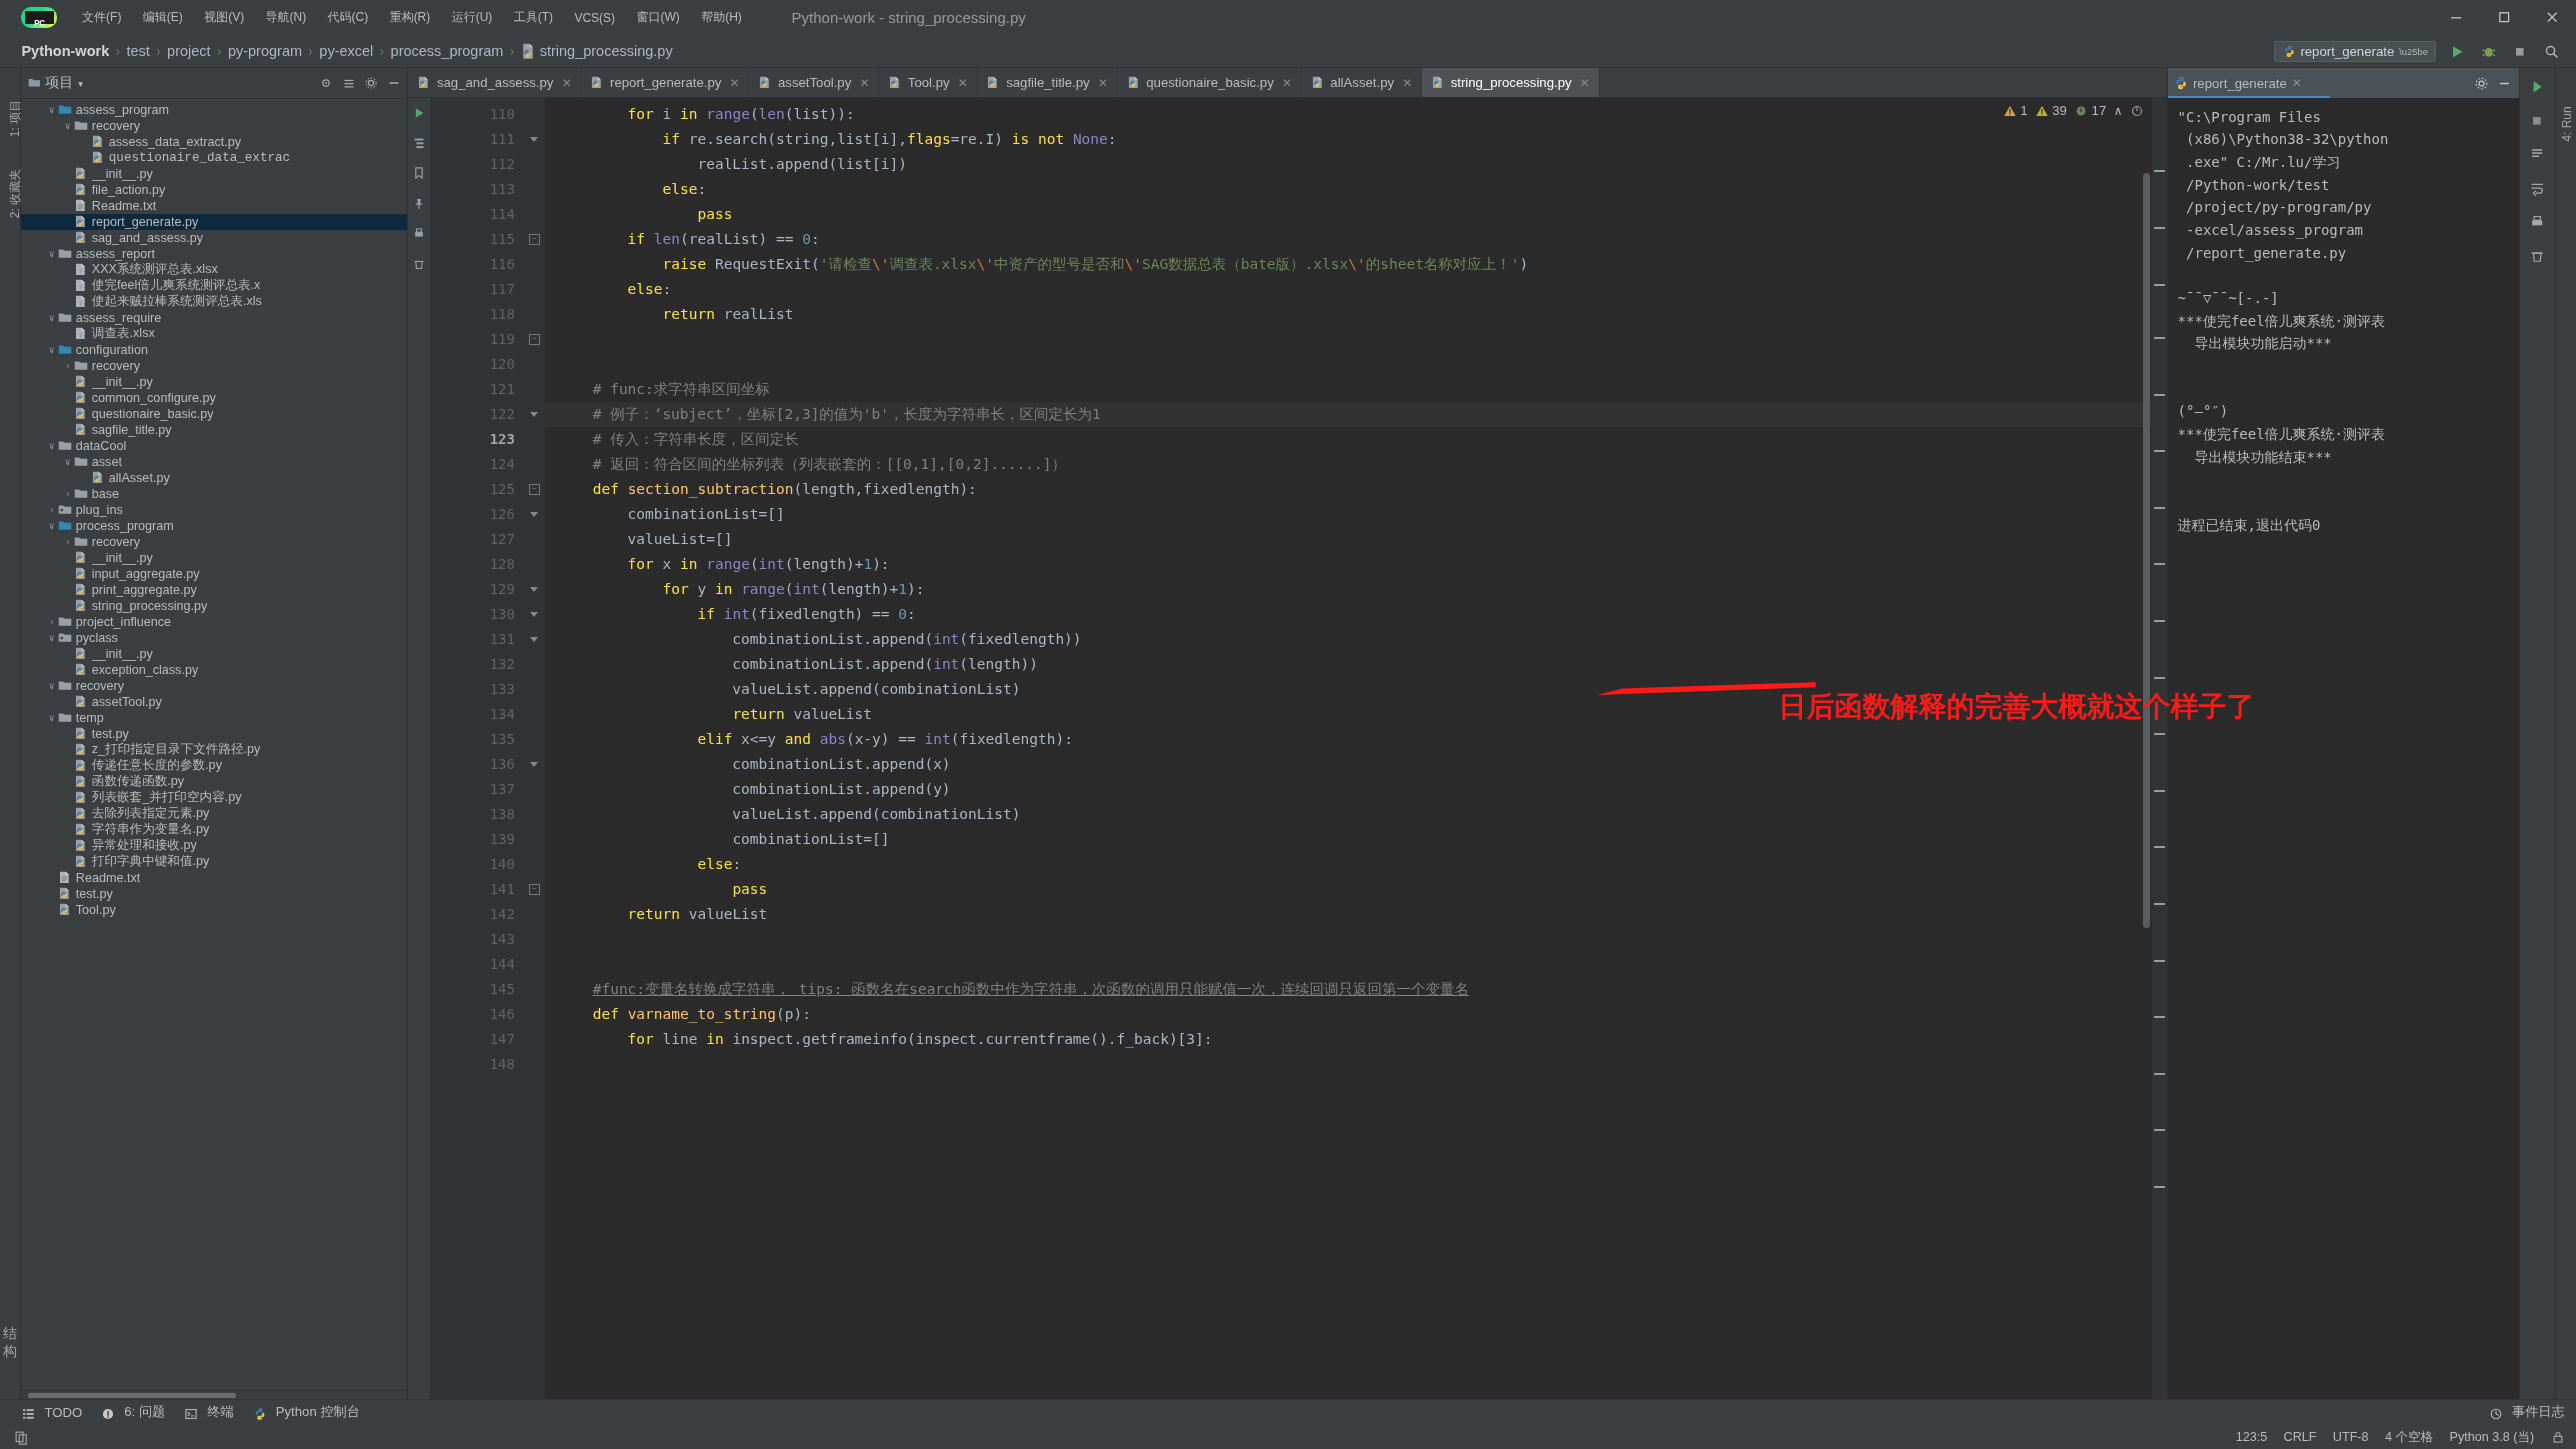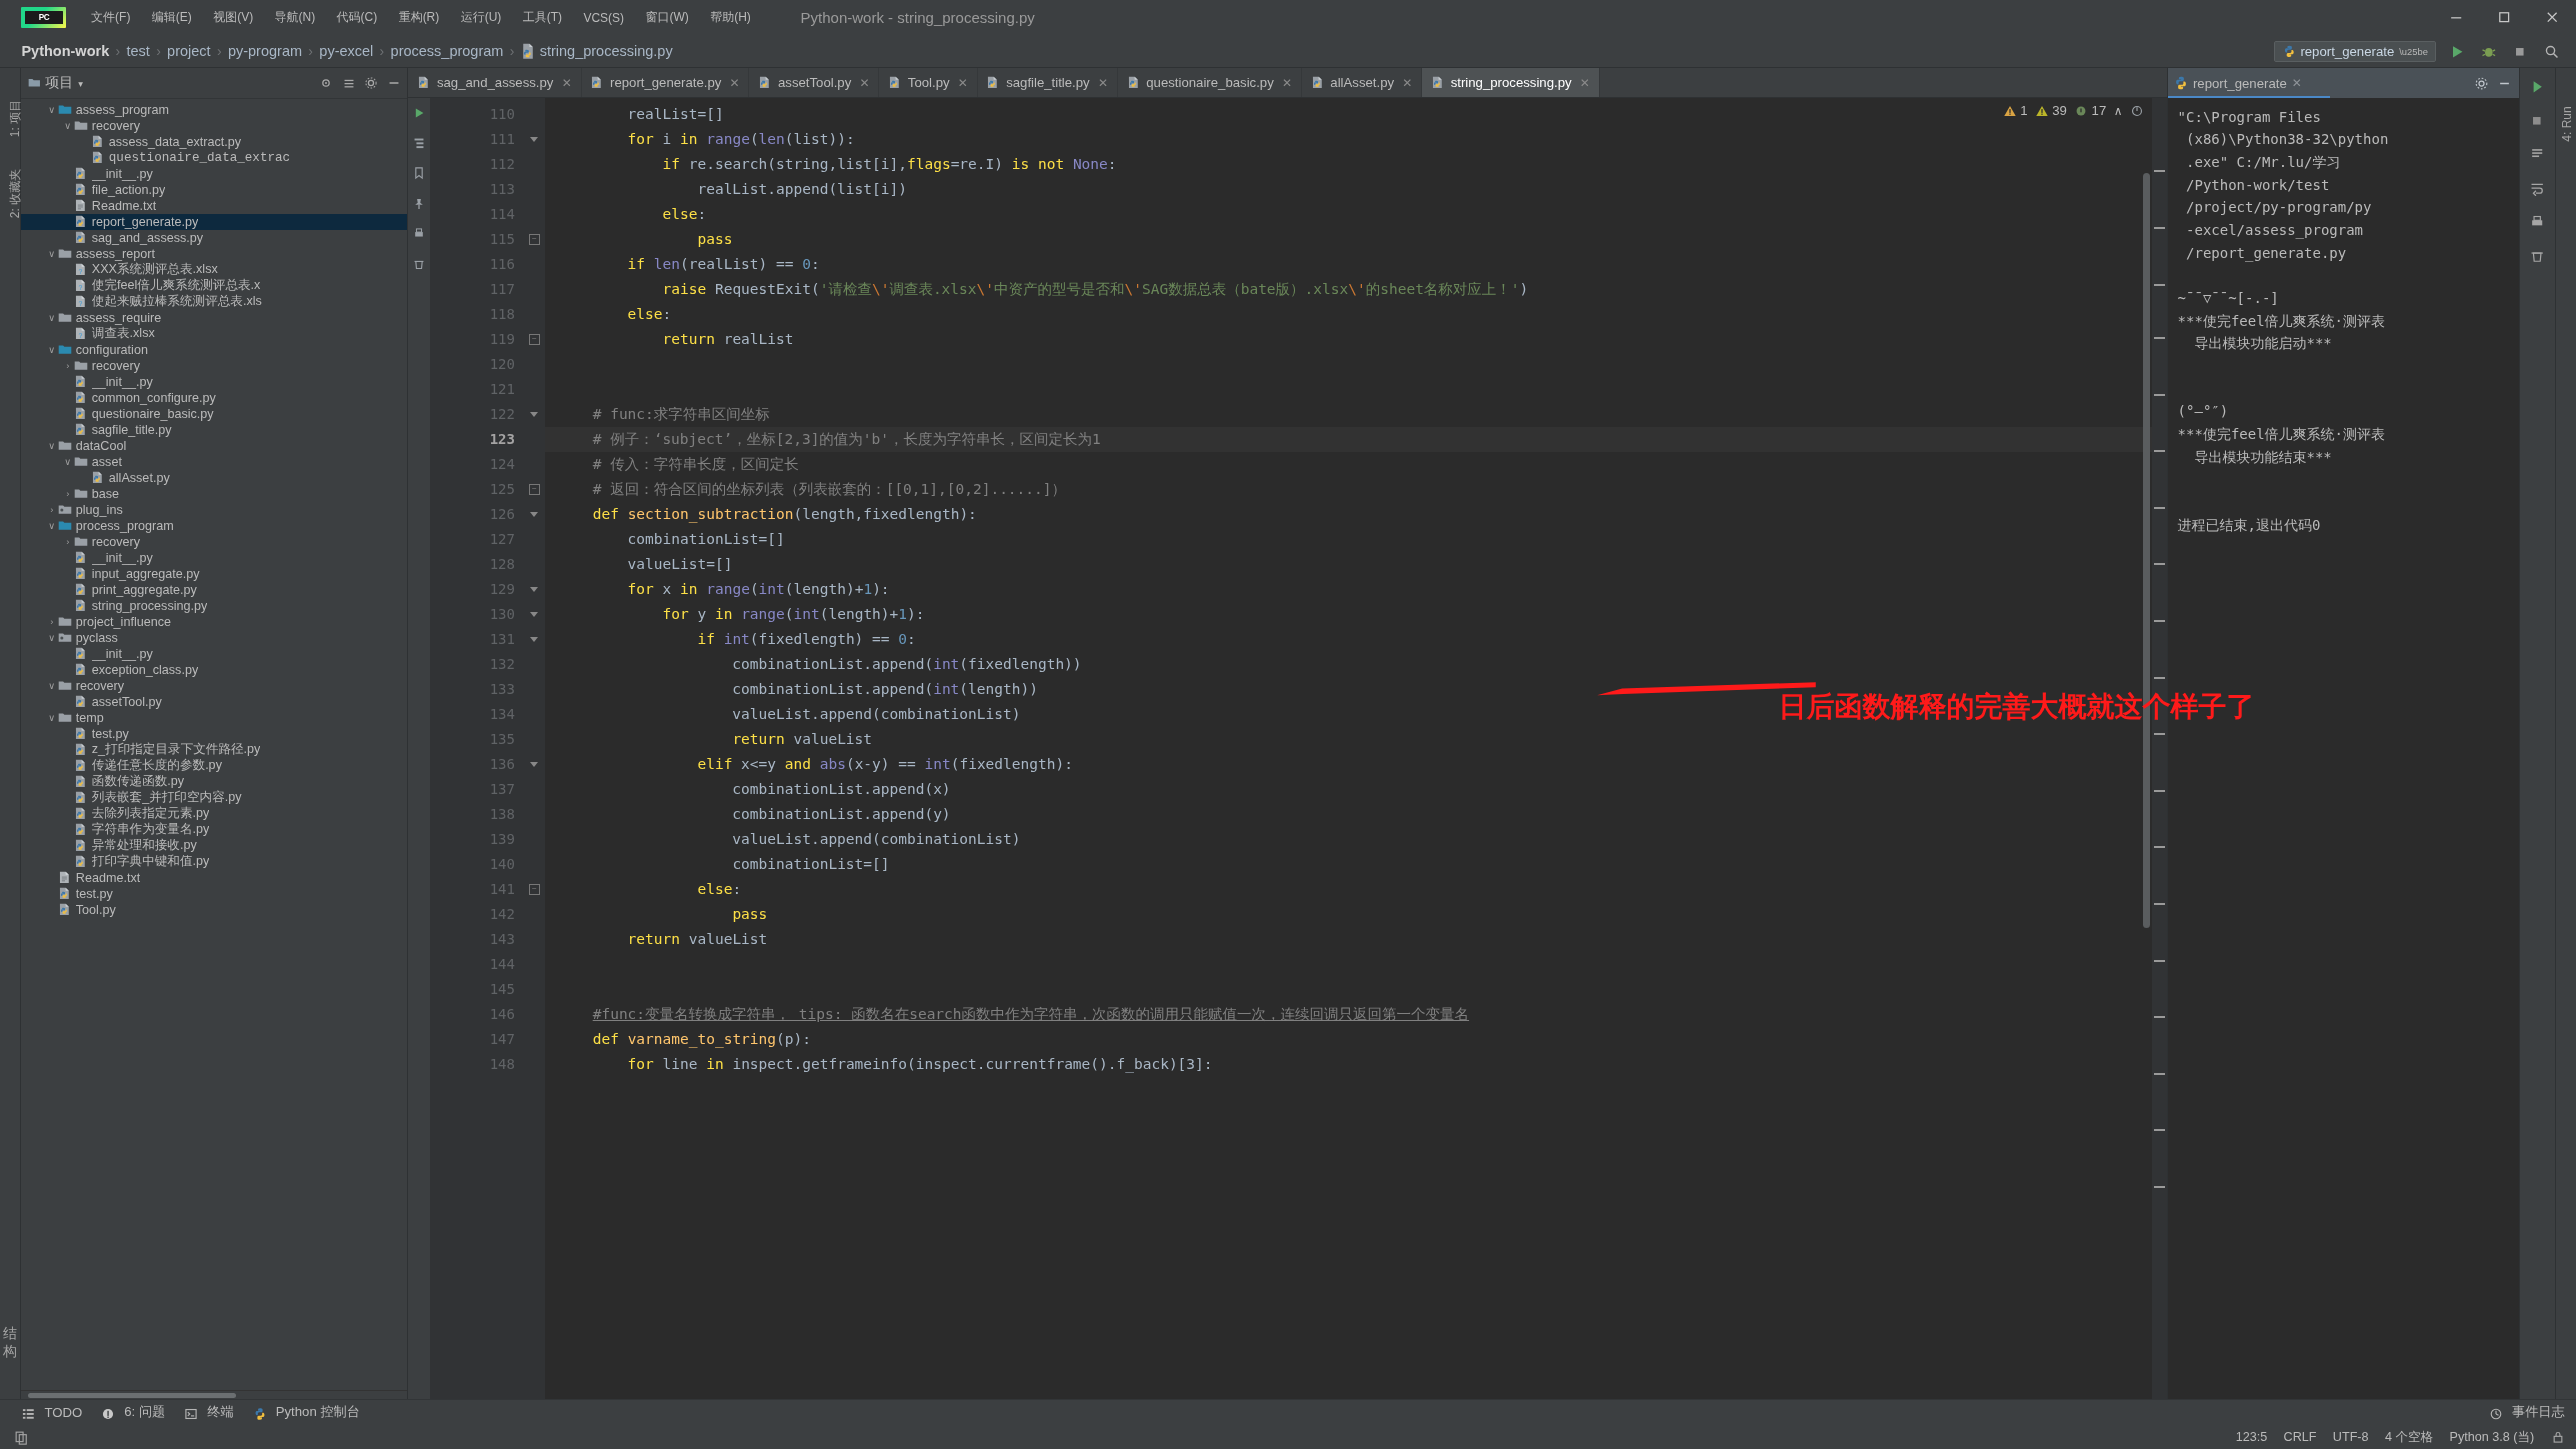--- a/index.html
+++ b/index.html
@@ -10,23 +10,23 @@
     overflow: hidden;
   }
   .app { position: relative; width: 2576px; height: 1449px; display: flex; flex-direction: column; }
 
   
   .menubar {
     height: 35px; background: #3c3f41; display: flex; align-items: center;
     padding-left: 21.4px; gap: 0; position: relative; flex: 0 0 35px;
   }
   .pc-logo {
-    width: 45px; height: 21.4px; margin-right: 14px;
+    width: 36px; height: 21.4px; margin-right: 14px;
     background: linear-gradient(135deg,#21d789 0%,#21d789 40%,#fcf84a 100%);
-    border-radius: 1px; position: relative; display:flex; align-items:center; justify-content:center;
+    border-radius: 10px; position: relative; display:flex; align-items:flex-end; justify-content:center;
   }
   .pc-logo::after {
     content:""; position:absolute; left:3.8px; top:3.8px; right:3.8px; bottom:3.8px;
     background:#1b1b1b; border-radius:0.6px;
   }
   .pc-logo span { position:relative; z-index:2; color:#fff; font-size:8.2px; font-weight:bold; letter-spacing:-0.6px;}
   .menu-item {
     color: #bbbbbb; font-size: 12px; padding: 2.5px 10.7px; white-space: nowrap;
     cursor: default;
   }
@@ -1042,21 +1042,20 @@
             </div>
             <div class="fold"></div>
             <div class="fold"></div>
             <div class="fold"></div>
             <div class="fold"></div>
             <div class="fold"></div>
             <div class="fold"></div>
             <div class="fold"></div>
           </div>
         <div class="code" id="code-host">
-            <div class="cline">        <span class="def">realList</span>=[]</div>
             <div class="cline">        <span class="kw">for</span> i <span class="kw">in</span> <span class="bi">range</span>(<span class="bi">len</span>(list)):</div>
             <div class="cline">            <span class="kw">if</span> re.search(string,list[i],<span class="kw">flags</span>=re.I) <span class="kw">is not</span> <span class="bi">None</span>:</div>
             <div class="cline">                realList.append(list[i])</div>
             <div class="cline">            <span class="kw">else</span>:</div>
             <div class="cline">                <span class="kw">pass</span></div>
             <div class="cline">        <span class="kw">if</span> <span class="bi">len</span>(realList) == <span class="num">0</span>:</div>
             <div class="cline">            <span class="kw">raise</span> RequestExit(<span class="str">'请检查</span><span class="esc">\'</span><span class="str">调查表.xlsx</span><span class="esc">\'</span><span class="str">中资产的型号是否和</span><span class="esc">\'</span><span class="str">SAG数据总表（bate版）.xlsx</span><span class="esc">\'</span><span class="str">的sheet名称对应上！'</span>)</div>
             <div class="cline">        <span class="kw">else</span>:</div>
             <div class="cline">            <span class="kw">return</span> realList</div>
             <div class="cline"></div>

